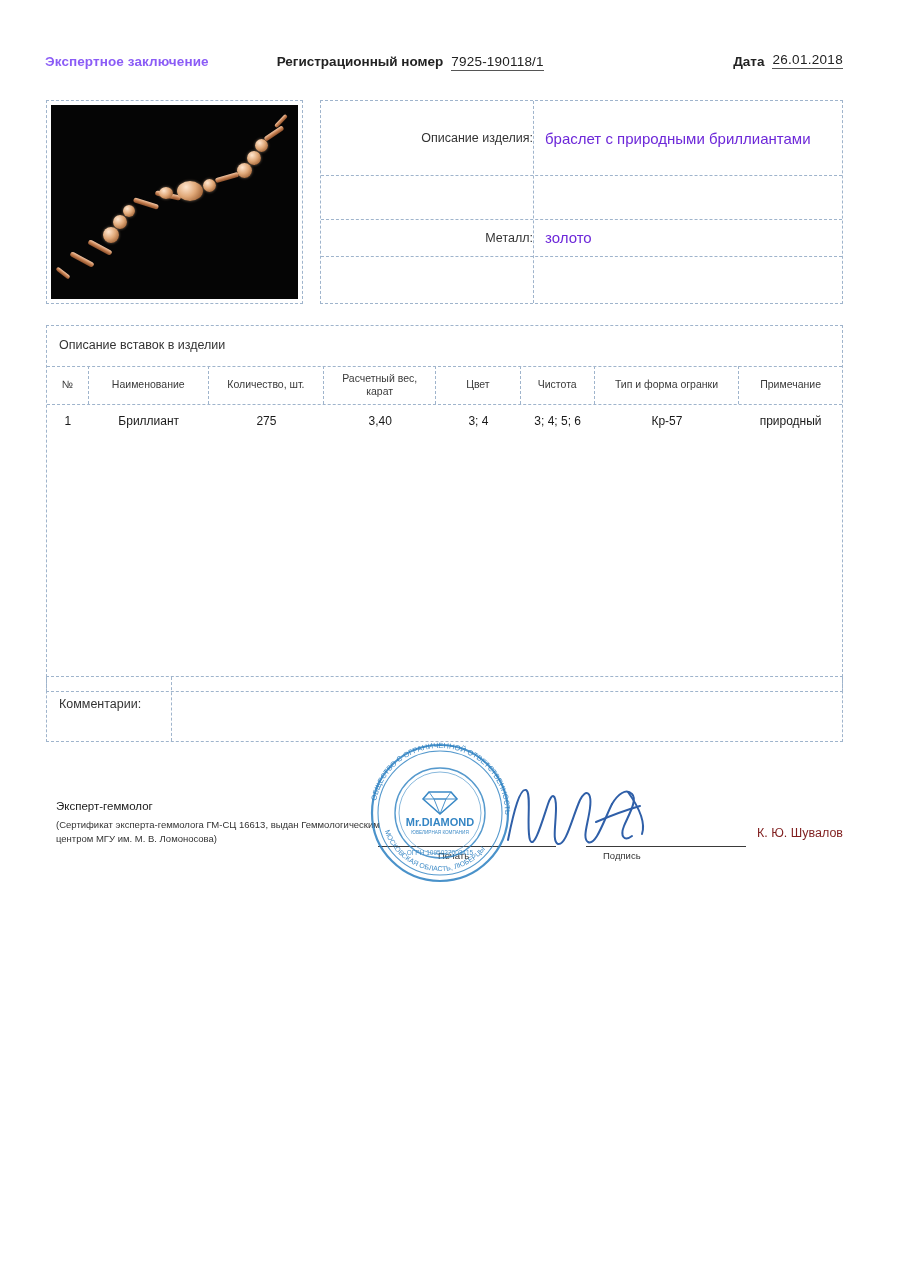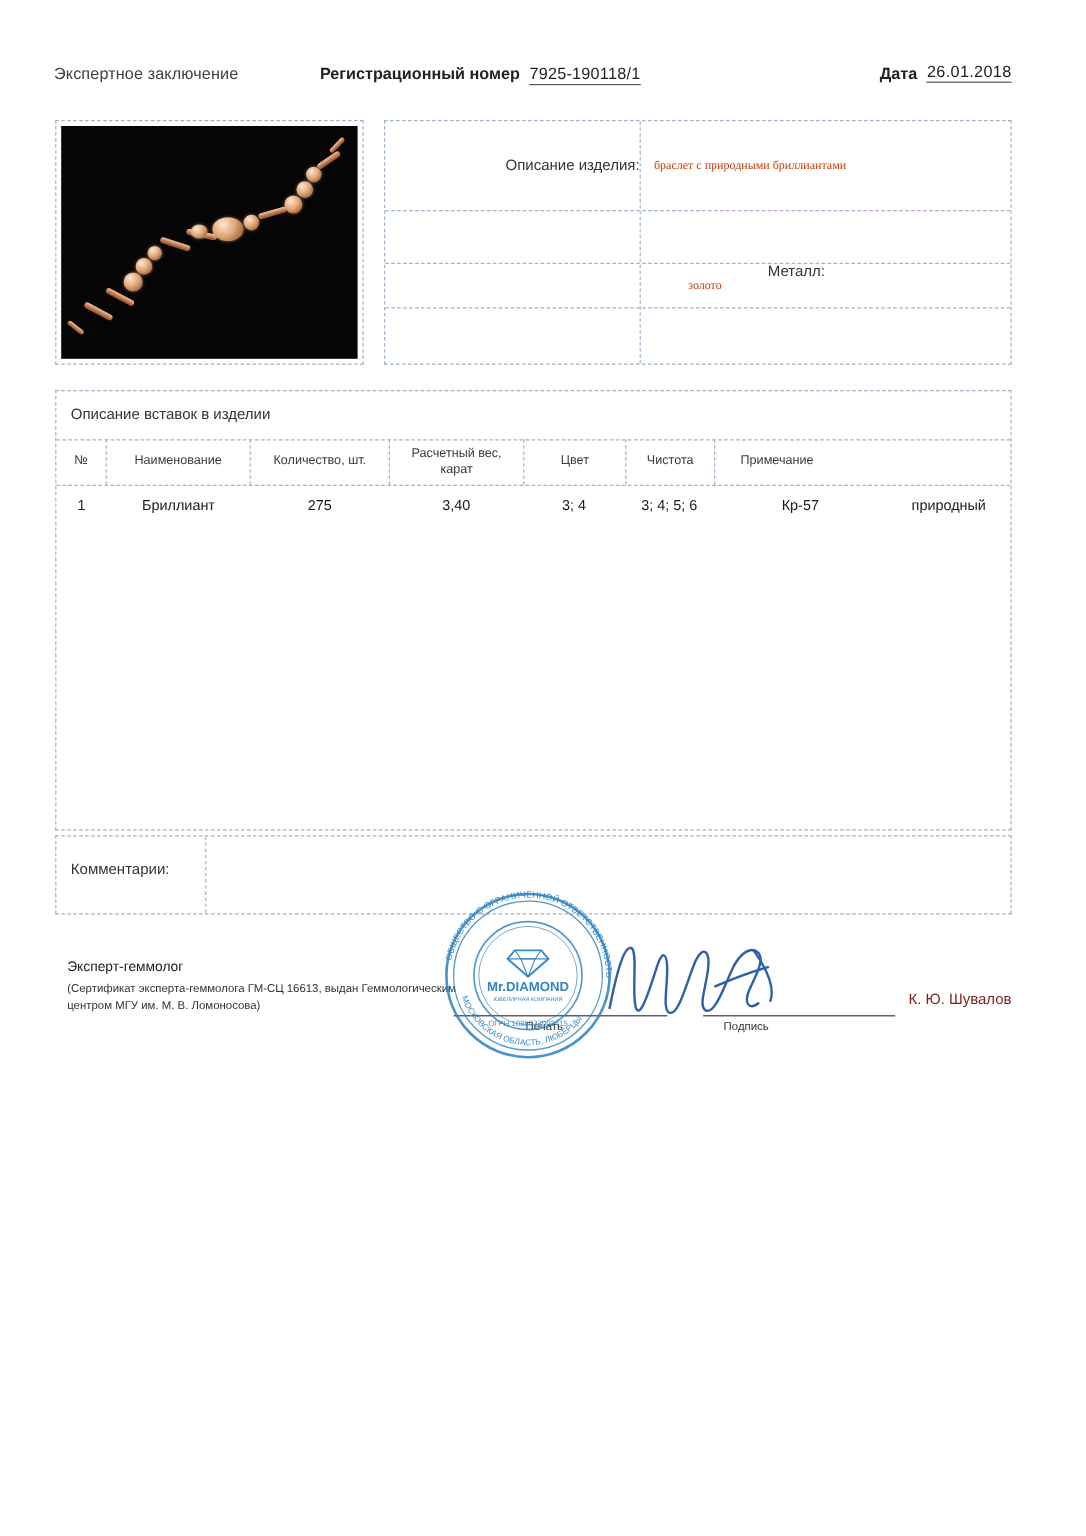--- a/index.html
+++ b/index.html
@@ -27,22 +27,22 @@
     position: absolute;
     left: 45px;
     top: 52px;
     width: 798px;
     height: 26px;
     display: flex;
     align-items: baseline;
   }
   .hdr-title {
     font-size: 13.5px;
-    font-weight: normal;
-    color: #404040;
+    font-weight: bold;
+    color: #8b5cf6;
     letter-spacing: 0.1px;
   }
   .hdr-regblock {
     margin-left: 68px;
     display: flex;
     align-items: baseline;
   }
   .hdr-reglabel {
     font-size: 13.5px;
     font-weight: bold;
@@ -126,24 +126,23 @@
   }
   .info-label {
     font-size: 12.5px;
     color: #333;
     padding-left: 18px;
     width: 212px;
     box-sizing: border-box;
     text-align: right;
   }
   .info-value {
-    font-size: 10px;
-    color: #c2410c;
+    font-size: 15px;
+    color: #6d28d9;
     padding-left: 12px;
-    font-family: Liberation Serif, serif;
   }
   .info-vline {
     position: absolute;
     left: 212px;
     top: 0;
     bottom: 0;
     width: 0;
     border-left: 1px dashed #9fb4cc;
   }
   .info-hline {
@@ -222,21 +221,21 @@
   .c-weight{ width: 112px; }
   .c-color { width: 85px; }
   .c-clar  { width: 74px; }
   .c-cut   { width: 145px; }
   .c-note  { width: 103px; }
 
   
   .comments-box {
     position: absolute;
     left: 46px;
-    top: 696px;
+    top: 676px;
     width: 797px;
     height: 66px;
     border: 1px dashed #9fb4cc;
     box-sizing: border-box;
   }
   .comments-label {
     position: absolute;
     left: 12px;
     top: 20px;
     font-size: 12.5px;
@@ -372,38 +371,39 @@
     <div class="info-vline"></div>
 
     <div class="info-hline" style="top:74px;"></div>
     <div class="info-hline" style="top:118px;"></div>
     <div class="info-hline" style="top:155px;"></div>
 
     <div class="info-row" style="top:0; height:74px;">
       <div class="info-label">Описание изделия:</div>
       <div class="info-value">браслет с природными бриллиантами</div>
     </div>
-    <div class="info-row" style="top:118px; height:37px;flex-direction:column;">
+    <div class="info-row" style="top:118px; height:37px;">
       <div class="info-label">Металл:</div>
       <div class="info-value">золото</div>
     </div>
   </div>
 
   <div class="inserts-box">
     <div class="inserts-title">Описание вставок в изделии</div>
     <div class="inserts-hline" style="top:40px;"></div>
     <div class="inserts-hline" style="top:78px;"></div>
 
     <div class="ins-head">
       <div class="cell c-num">№</div>
       <div class="cell c-name">Наименование</div>
       <div class="cell c-qty">Количество, шт.</div>
       <div class="cell c-weight">Расчетный вес, карат</div>
       <div class="cell c-color">Цвет</div>
       <div class="cell c-clar">Чистота</div>
+      <div class="cell c-cut">Тип и форма огранки</div>
       <div class="cell c-note">Примечание</div>
     </div>
 
     <div class="ins-row">
       <div class="cell c-num">1</div>
       <div class="cell c-name">Бриллиант</div>
       <div class="cell c-qty">275</div>
       <div class="cell c-weight">3,40</div>
       <div class="cell c-color">3; 4</div>
       <div class="cell c-clar">3; 4; 5; 6</div>

